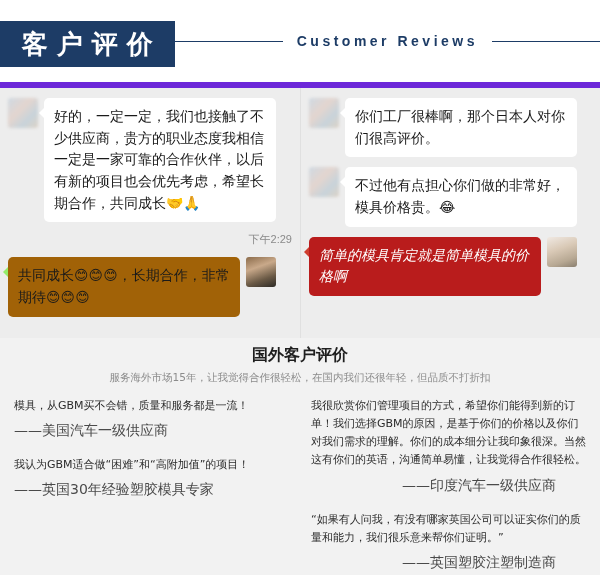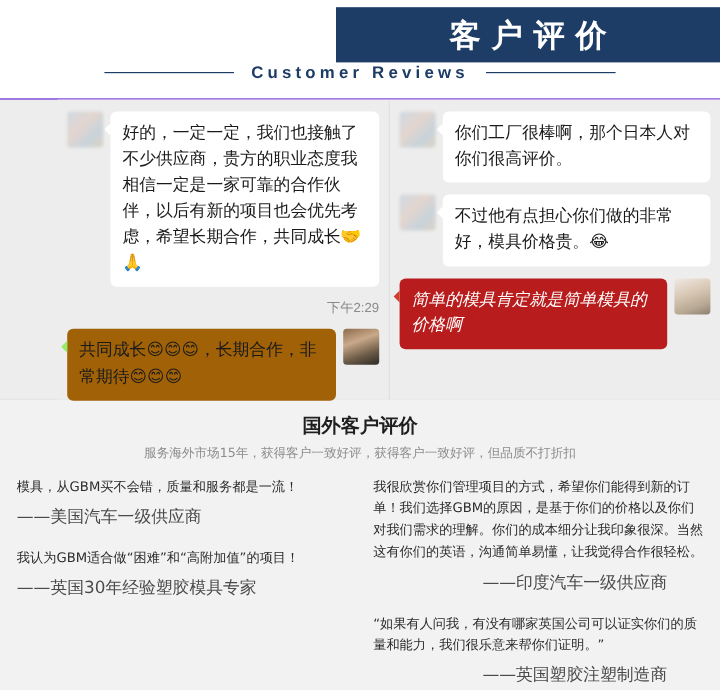--- a/index.html
+++ b/index.html
@@ -11,22 +11,21 @@
     overflow: hidden;
   }
   .page { position: relative; width: 600px; height: 576px; background: #fff; }
 
   
   .header {
     position: relative;
     height: 82px;
     background: #ffffff;
     display: flex;
-    flex-direction: column;
-    align-items: flex-end;
+    align-items: center;
     justify-content: flex-start;
   }
   .title-bar {
     width: 320px;
     height: 46px;
     margin-top: 6px;
     background: #1d3c66;
     display: flex;
     align-items: center;
     justify-content: center;
@@ -61,22 +60,21 @@
     white-space: nowrap;
   }
 
   
   .chat-area {
     position: relative;
     display: flex;
     width: 600px;
     height: 250px;
     background: #ededed;
-    border-top: 1px solid #6d28d9;
-    padding-left: 48px;
+    border-top: 6px solid #6d28d9;
   }
   .chat-col {
     position: relative;
     width: 300px;
     height: 250px;
     padding: 10px 8px 6px 8px;
   }
   .chat-col.left { background: #ededed; }
   .chat-col.right { background: #ededed; border-left: 1px solid #e0e0e0; }
 
@@ -227,21 +225,21 @@
           <span class="tail-l"></span>
           <span>简单的模具肯定就是简单模具的价格啊</span>
         </div>
         <div class="avatar photo2 right"></div>
       </div>
     </div>
   </div>
 
   <div class="reviews">
     <div class="rev-title">国外客户评价</div>
-    <div class="rev-sub">服务海外市场15年，获得客户一致好评，获得客户一致好评，但品质不打折扣</div>
+    <div class="rev-sub">服务海外市场15年，让我觉得合作很轻松，在国内我们还很年轻，但品质不打折扣</div>
     <div class="rev-cols">
       <div class="rev-col left">
         <div class="rev-item">
           <div class="rev-text">模具，从GBM买不会错，质量和服务都是一流！</div>
           <div class="rev-src">——美国汽车一级供应商</div>
         </div>
         <div class="rev-item">
           <div class="rev-text">我认为GBM适合做“困难”和“高附加值”的项目！</div>
           <div class="rev-src">——英国30年经验塑胶模具专家</div>
         </div>

